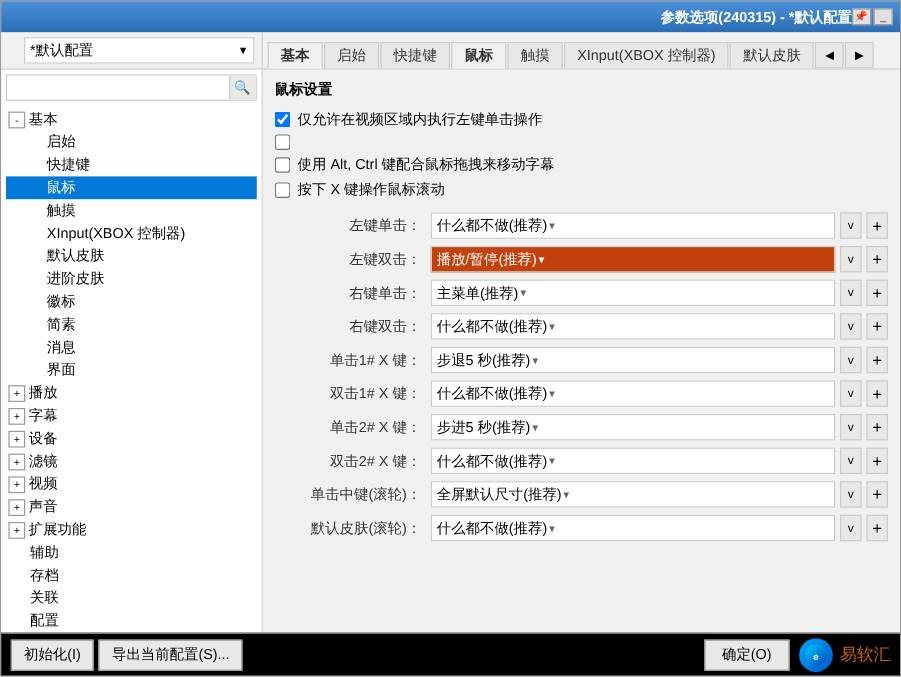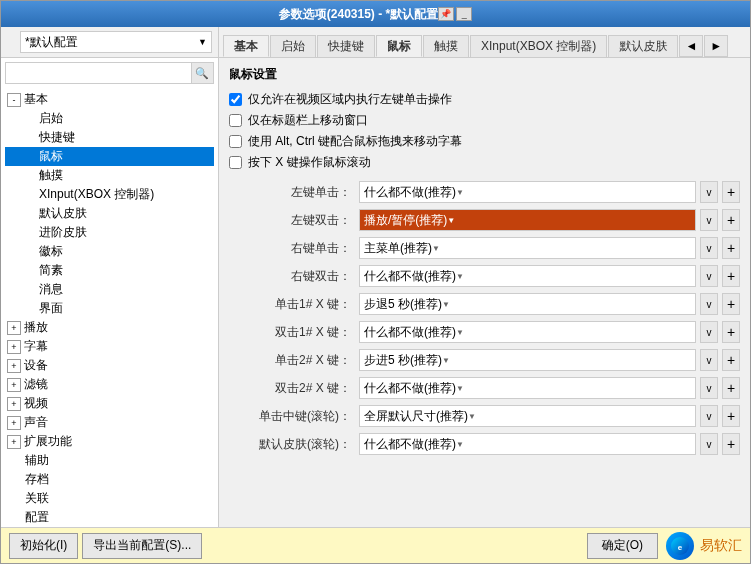--- a/index.html
+++ b/index.html
@@ -1,20 +1,20 @@
 <!DOCTYPE html>
 <html><head>
   <meta charset="utf-8">
   <style>
     * { box-sizing: border-box; margin: 0; padding: 0; }
     body { font-family: 'Microsoft YaHei', SimSun, sans-serif; font-size: 12px; background: #f0f0f0; }
 
     .window { width: 751px; height: 564px; background: #f0f0f0; border: 1px solid #999; display: flex; flex-direction: column; }
 
-    .title-bar { background: linear-gradient(to bottom, #4a90d9, #2a6db5); color: white; padding: 4px 6px; display: flex; align-items: center; justify-content: center; height: 26px; }
+    .title-bar { background: linear-gradient(to bottom, #4a90d9, #2a6db5); color: white; padding: 4px 6px; display: flex; align-items: center; justify-content: flex-end; height: 26px; }
     .title-bar-text { font-size: 12px; font-weight: bold; }
     .title-bar-buttons { display: flex; gap: 2px; }
     .title-btn { width: 16px; height: 14px; background: #e0e0e0; border: 1px solid #999; font-size: 9px; cursor: pointer; display: flex; align-items: center; justify-content: center; color: #333; }
     .tab { padding: 3px 10px; border: 1px solid #ccc; border-bottom: none; background: #e8e8e8; cursor: pointer; font-size: 12px; margin-right: 1px; color: #333; height: 22px; display: flex; align-items: center; }
     .tab.active { background: #f0f0f0; font-weight: bold; border-bottom: 1px solid #f0f0f0; z-index: 1; }
     .tab-arrow { padding: 2px 5px; border: 1px solid #ccc; background: #e8e8e8; cursor: pointer; height: 22px; display: flex; align-items: center; margin-right: 1px; }
 
     .main-content { display: flex; flex: 1; overflow: hidden; }
 
     .sidebar { width: 218px; background: white; border-right: 1px solid #ccc; display: flex; flex-direction: column; padding: 4px; }
@@ -35,21 +35,21 @@
     .checkbox-row input[type=checkbox] { margin-right: 6px; }
     .checkbox-label { font-size: 12px; }
 
     .settings-table { width: 100%; margin-top: 10px; }
     .settings-row { display: flex; align-items: center; margin-bottom: 6px; }
     .settings-label { width: 130px; text-align: right; padding-right: 8px; font-size: 12px; color: #333; flex-shrink: 0; }
     .settings-select-wrap { flex: 1; display: flex; align-items: center; gap: 4px; }
     .select-btn { width: 18px; height: 22px; border: 1px solid #ccc; background: #e8e8e8; display: flex; align-items: center; justify-content: center; cursor: pointer; font-size: 10px; }
     .plus-btn { width: 18px; height: 22px; border: 1px solid #ccc; background: #e8e8e8; display: flex; align-items: center; justify-content: center; cursor: pointer; font-size: 14px; }
 
-    .bottom-bar { display: flex; align-items: center; justify-content: space-between; padding: 4px 8px; border-top: 1px solid #ccc; background: #fef9c3; height: 36px; }
+    .bottom-bar { display: flex; align-items: center; justify-content: space-between; padding: 4px 8px; border-top: 1px solid #ccc; background: #000000; height: 36px; }
     .bottom-left { display: flex; gap: 4px; }
     .bottom-btn { padding: 3px 10px; border: 1px solid #999; background: #e8e8e8; cursor: pointer; font-size: 12px; height: 26px; display: flex; align-items: center; }
     .bottom-right { display: flex; align-items: center; gap: 8px; }
     .confirm-btn { padding: 3px 14px; border: 1px solid #999; background: #e8e8e8; cursor: pointer; font-size: 12px; height: 26px; display: flex; align-items: center; }
 
     .logo-area { display: flex; align-items: center; gap: 6px; }
     .logo-icon { width: 28px; height: 28px; background: linear-gradient(135deg, #00aaff, #0055cc); border-radius: 50%; display: flex; align-items: center; justify-content: center; color: white; font-size: 10px; font-weight: bold; }
     .logo-text { font-size: 14px; color: #cc6600; font-weight: normal; }
 
     .select-fake { flex: 1; height: 22px; border: 1px solid #ccc; background: white; font-size: 12px; padding: 0 4px; display: flex; align-items: center; justify-content: flex-start; cursor: pointer; overflow: hidden; }
@@ -166,21 +166,20 @@
 
     <div class="right-panel">
       <div class="section-title">鼠标设置</div>
 
       <div class="checkbox-row">
         <input type="checkbox" checked="" id="cb1" style="">
         <label class="checkbox-label" for="cb1">仅允许在视频区域内执行左键单击操作</label>
       </div>
       <div class="checkbox-row">
         <input type="checkbox" id="cb2" style="">
-        <label class="checkbox-label" for="cb2">仅在标题栏上移动窗口</label>
       </div>
       <div class="checkbox-row">
         <input type="checkbox" id="cb4" style="">
         <label class="checkbox-label" for="cb4">使用 Alt, Ctrl 键配合鼠标拖拽来移动字幕</label>
       </div>
       <div class="checkbox-row">
         <input type="checkbox" id="cb5" style="">
         <label class="checkbox-label" for="cb5">按下 X 键操作鼠标滚动</label>
       </div>
 

